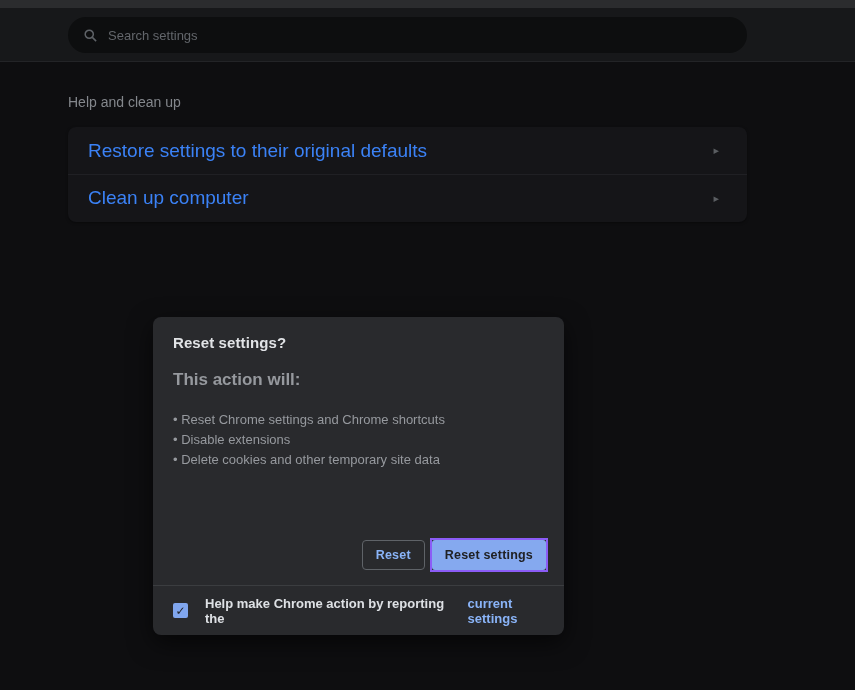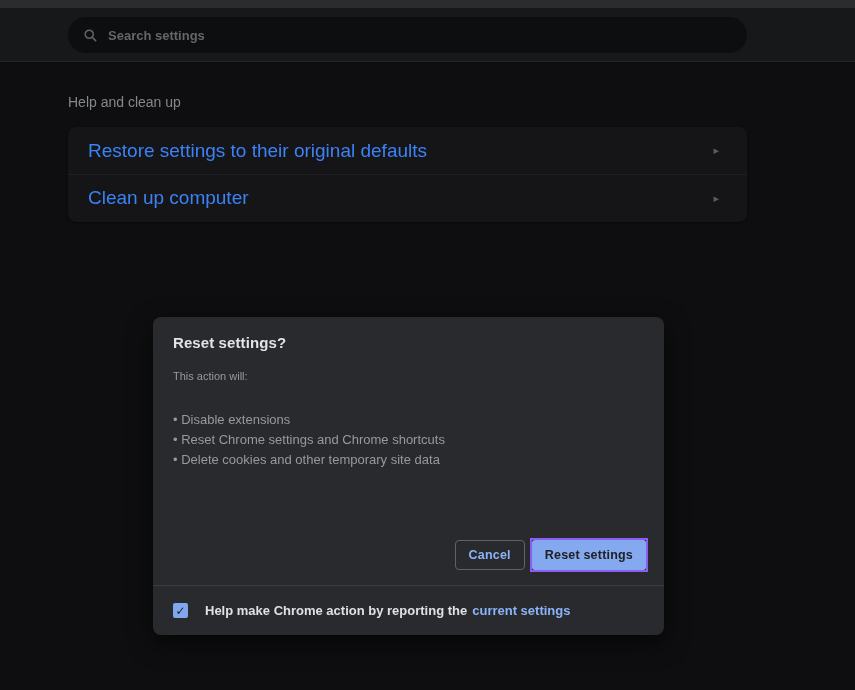--- a/index.html
+++ b/index.html
@@ -24,21 +24,20 @@
   .search-pill {
     position: absolute; left: 68px; top: 9px; width: 679px; height: 36px;
     background: #0d0e0f; border-radius: 18px;
     display: flex; align-items: center; padding-left: 15px;
   }
   .search-pill svg { flex: 0 0 auto; }
   .search-input {
     flex: 1; background: transparent; border: none; outline: none;
     color: #c7c9cc; font-size: 13px; margin-left: 10px;
     font-family: "Liberation Sans", "DejaVu Sans", sans-serif;
-    font-weight: bold;
   }
   .search-input::placeholder { color: #63666b; opacity: 1; }
 
   
   .section-title {
     position: absolute; left: 68px; top: 94px;
     font-size: 14px; font-weight: 400; color: #84878c;
   }
   .card {
     position: absolute; left: 68px; top: 127px; width: 679px; height: 95px;
@@ -49,31 +48,31 @@
     height: 47px; display: flex; align-items: center;
     justify-content: space-between; padding: 0 28px 0 20px;
     cursor: pointer;
   }
   .card .row + .row { border-top: 1px solid #202024; }
   .row-label { font-size: 19px; color: #3b82f6; }
   .chevron { font-size: 11px; color: #5a5d61; }
 
   
   .dialog {
-    position: absolute; left: 153px; top: 317px; width: 511px; height: 318px;
+    position: absolute; left: 153px; top: 317px; width: 411px; height: 318px;
     background: #292a2d; border-radius: 8px;
     box-shadow: 0 8px 24px rgba(0,0,0,0.6);
   }
   .dlg-title {
     position: absolute; left: 20px; top: 17px;
     font-size: 15px; font-weight: 700; color: #e1e3e6; letter-spacing: 0.1px;
   }
   .dlg-intro {
     position: absolute; left: 20px; top: 53px;
-    font-size: 11px; color: #96999e;
+    font-size: 17px; color: #96999e; font-weight: bold;
   }
   .dlg-bullets {
     position: absolute; left: 20px; top: 93px;
     font-size: 13px; color: #96999e; line-height: 20px;
     list-style: none;
   }
   .dlg-note {
     position: absolute; left: 20px; top: 173px;
     font-size: 13px; color: #96999e;
   }
@@ -137,26 +136,26 @@
     <div class="row">
       <span class="row-label">Clean up computer</span>
       <span class="chevron">▸</span>
     </div>
   </div>
 
   <div class="dialog">
     <div class="dlg-title">Reset settings?</div>
     <div class="dlg-intro">This action will:</div>
     <ul class="dlg-bullets">
+      <li>• Reset Chrome settings and Chrome shortcuts</li>
       <li>• Disable extensions</li>
-      <li>• Reset Chrome settings and Chrome shortcuts</li>
       <li>• Delete cookies and other temporary site data</li>
     </ul>
     <div class="dlg-buttons">
-      <button class="btn btn-cancel">Cancel</button>
+      <button class="btn btn-cancel">Reset</button>
       <div class="action-highlight">
         <button class="btn btn-confirm">Reset settings</button>
       </div>
     </div>
     <div class="dlg-footer">
       <span class="checkbox">
         <span class="check">✓</span>
       </span>
       <span class="footer-label">Help make Chrome action by reporting the</span>
       <a class="link footer-link">current settings</a>

